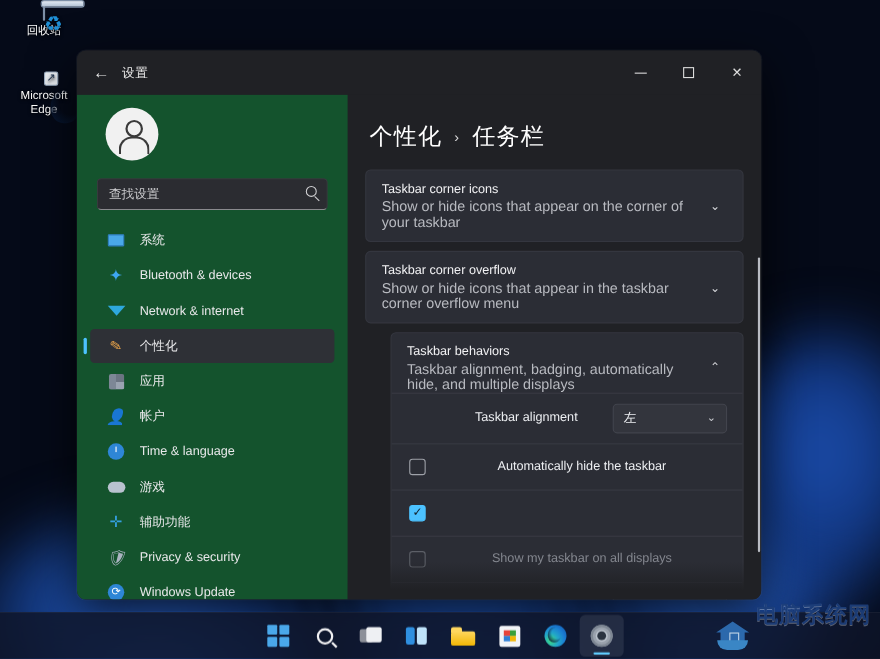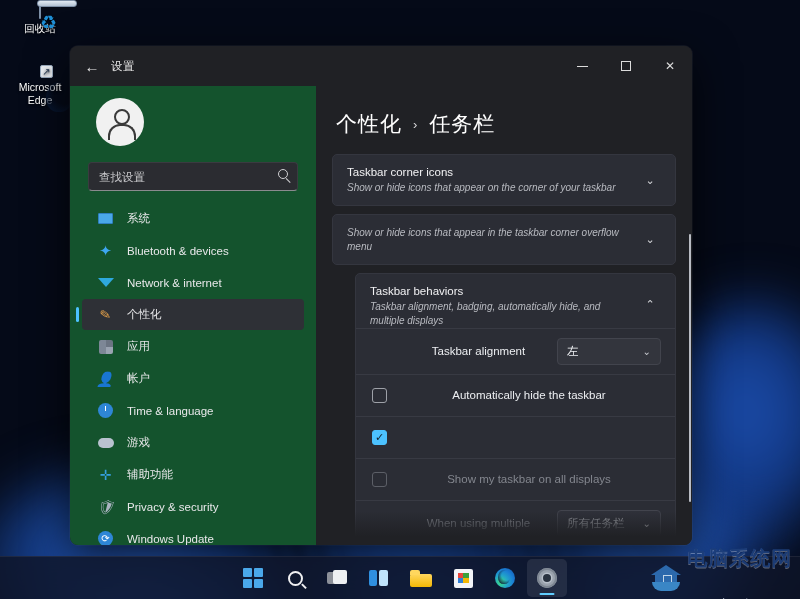--- a/index.html
+++ b/index.html
@@ -177,21 +177,21 @@
     padding: 24px 0 16px 4px; display:flex; align-items:center; gap:11px;
   }
   .page-title .chev { font-size:13px; color:#d8d8da; }
 
   .card {
     background: #2b2d35; border: 1px solid #34363f; border-radius: 5px;
     margin-bottom: 8px; padding: 10px 14px; position: relative;
   }
   .card-head { padding-right: 34px; }
   .card-title { color:#f1f1f3; font-size:11.5px; line-height:15px; }
-  .card-sub { color:#b8bac0; font-size:10px; line-height:14px; margin-top:1px;font-style:italic; }
+  .card-sub { color:#b8bac0; font-size:13px; line-height:14px; margin-top:1px; }
   .card-chevron {
     position:absolute; right:14px; top:50%; transform: translateY(-50%);
     color:#d3d4d8; font-size:11px; width:22px; height:22px;
     display:flex; align-items:center; justify-content:center;
   }
   .card.expanded { padding-bottom: 0; margin-left: 23px; }
 
   .sub-row {
     border-top: 1px solid #383a43; margin: 0 -14px; padding: 9px 14px 9px 44px;
     display: flex; align-items: center; min-height: 42px;
@@ -451,20 +451,21 @@
         <div class="card">
           <div class="card-head">
             <div class="card-title">Taskbar corner icons</div>
             <div class="card-sub">Show or hide icons that appear on the corner of your taskbar</div>
           </div>
           <div class="card-chevron">⌄</div>
         </div>
 
         <div class="card">
           <div class="card-head">
+            <div class="card-title">Taskbar corner overflow</div>
             <div class="card-sub">Show or hide icons that appear in the taskbar corner overflow menu</div>
           </div>
           <div class="card-chevron">⌄</div>
         </div>
 
         <div class="card expanded">
           <div class="card-head">
             <div class="card-title">Taskbar behaviors</div>
             <div class="card-sub">Taskbar alignment, badging, automatically hide, and multiple displays</div>
           </div>

